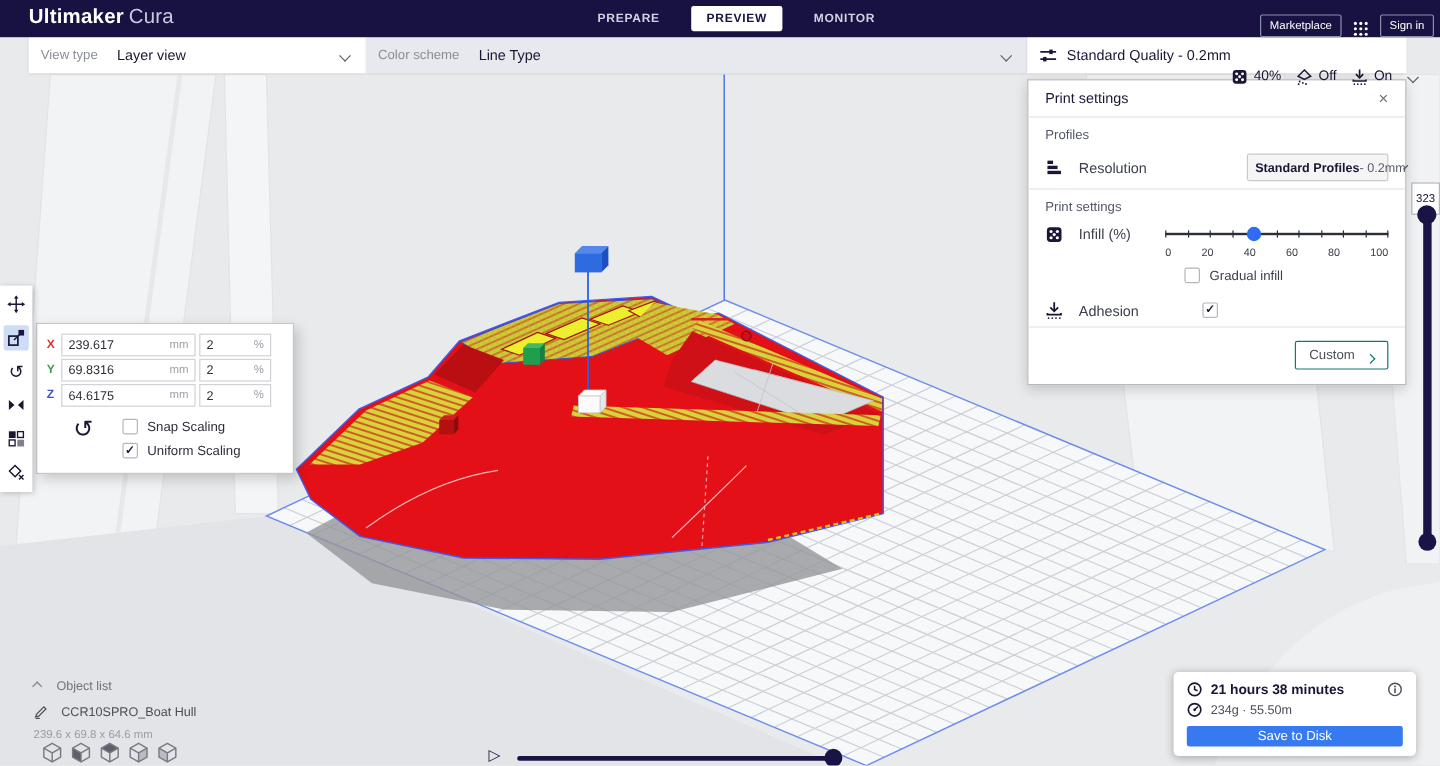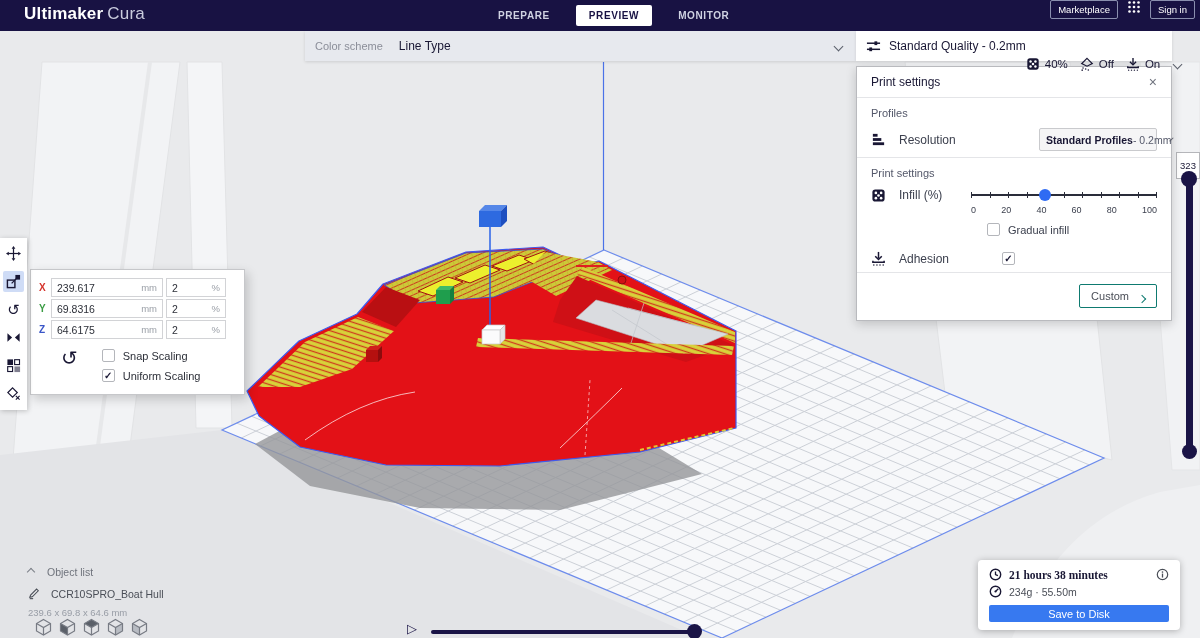--- a/index.html
+++ b/index.html
@@ -11,21 +11,21 @@
   #scene { position:absolute; left:0; top:0; width:1200px; height:638px; }
 
   
   .header { position:absolute; left:0; top:0; width:1200px; height:31px; background:#181243; z-index:30; }
   .logo { position:absolute; left:24px; top:4px; font-size:17px; color:#ffffff; letter-spacing:.2px; }
   .logo b { font-weight:700; }
   .logo span.lt { font-weight:300; color:#c9cbdd; margin-left:4px; }
   .stage-tabs { position:absolute; left:498px; top:0; height:31px; display:flex; align-items:center; gap:26px; }
   .stage-tab { font-size:10px; font-weight:700; letter-spacing:.6px; color:#cfd2e2; cursor:pointer; }
   .stage-tab.active { background:#ffffff; color:#181243; padding:5px 13px; border-radius:2px; }
-  .header-right { position:absolute; right:5px; top:0; height:31px; display:flex; align-items:flex-start; gap:9px; }
+  .header-right { position:absolute; right:5px; top:0; height:31px; display:flex; align-items:flex-end; gap:9px; }
   .hbtn { border:1px solid #8a8fae; color:#ffffff; font-size:9.5px; padding:3px 7px; border-radius:2px; white-space:nowrap; }
 
   
   .viewbar { position:absolute; left:0; top:31px; width:1200px; height:30px; z-index:29; }
   .seg { position:absolute; top:0; height:30px; display:flex; align-items:center; padding:0 10px; box-shadow:0 1px 3px rgba(0,0,0,.12); }
   .seg-viewtype { left:24px; width:281px; background:#ffffff; }
   .seg-colorscheme { left:305px; width:551px; background:#e7e9ee; }
   .seg-summary { left:856px; width:316px; background:#ffffff; }
   .seg .lbl { color:#8b8e99; font-size:11px; margin-right:16px; white-space:nowrap; }
   .seg .val { color:#191734; font-size:12px; white-space:nowrap; }
@@ -93,21 +93,21 @@
   .ol-label { font-size:10.5px; color:#6f737c; }
   .ol-file { display:flex; align-items:center; gap:11px; margin-top:9px; }
   .ol-file .fn { font-size:10.5px; color:#4a4e57; }
   .ol-dims { margin-top:7px; font-size:9.5px; color:#989da6; }
   .viewcubes { position:absolute; left:34px; top:618px; display:flex; gap:5px; z-index:10; }
   .vc { width:19px; height:19px; cursor:pointer; }
 
   
   .out-card { position:absolute; left:978px; top:560px; width:202px; background:#ffffff; border-radius:4px; box-shadow:0 1px 7px rgba(0,0,0,.28); padding:8px 11px 8px; z-index:22; }
   .oc-row1 { display:flex; align-items:center; gap:7px; }
-  .oc-time { font-size:11.5px; font-weight:700; color:#191734;font-family:Liberation Serif, serif; }
+  .oc-time { font-size:11.5px; font-weight:700; color:#191734; }
   .oc-info { margin-left:auto; cursor:pointer; display:flex; }
   .oc-row2 { display:flex; align-items:center; gap:7px; margin-top:4px; }
   .oc-mat { font-size:10.5px; color:#4a4e57; }
   .save-btn { margin-top:7px; height:17px; background:#3779f0; color:#ffffff; font-size:11px; display:flex; align-items:center; justify-content:center; border-radius:2px; cursor:pointer; }
 
   
   .layer-value { position:absolute; left:1176px; top:152px; width:24px; height:27px; background:#ffffff; border:1px solid #b5b6ba; font-size:9.5px; color:#191734; display:flex; align-items:center; justify-content:center; z-index:20; }
   .layer-track { position:absolute; left:1186px; top:170px; width:7px; height:288px; background:#1a1446; border-radius:4px; z-index:19; cursor:pointer; }
   .layer-handle { position:absolute; border-radius:50%; background:#1a1446; z-index:20; cursor:pointer; }
   .lh-top { left:1181px; top:171px; width:16px; height:16px; }
@@ -281,20 +281,25 @@
               <circle cx="7" cy="11.5" r="1.3"></circle>
               <circle cx="11.5" cy="11.5" r="1.3"></circle>
             </g>
           </svg>
       </span>
       <div class="hbtn">Sign in</div>
     </div>
   </div>
 
   <div class="viewbar">
+    <div class="seg seg-viewtype">
+      <span class="lbl">View type</span>
+      <span class="val">Layer view</span>
+      <span class="chev"></span>
+    </div>
     <div class="seg seg-colorscheme">
       <span class="lbl">Color scheme</span>
       <span class="val">Line Type</span>
       <span class="chev"></span>
     </div>
     <div class="seg seg-summary">
       <span style="display:flex;">
         <svg width="15" height="15" viewBox="0 0 16 16">
             <g stroke="#191734" stroke-width="1.6">
               <line x1="1" y1="4.5" x2="15" y2="4.5"></line>

